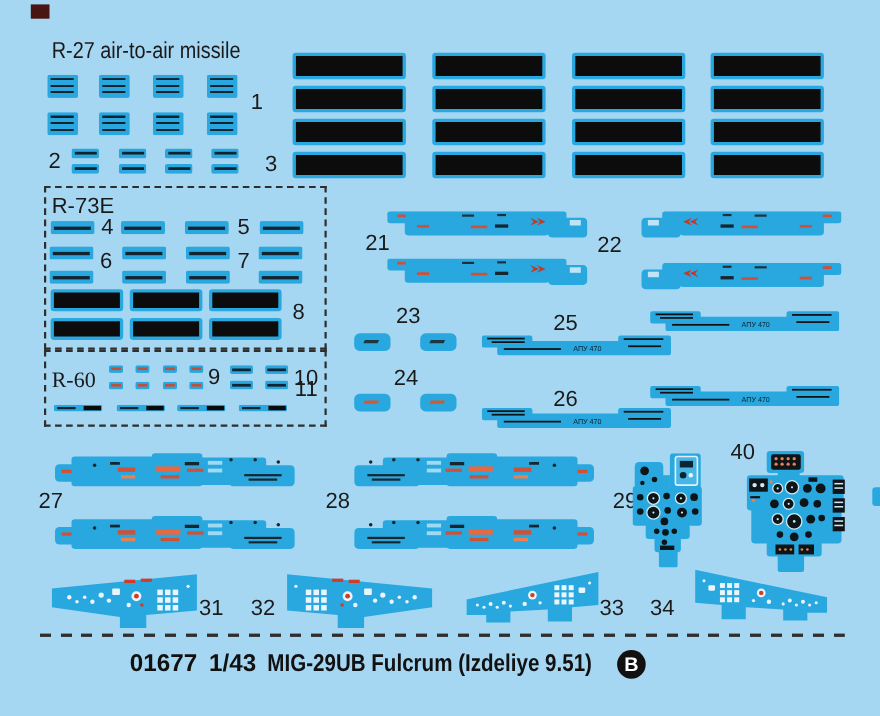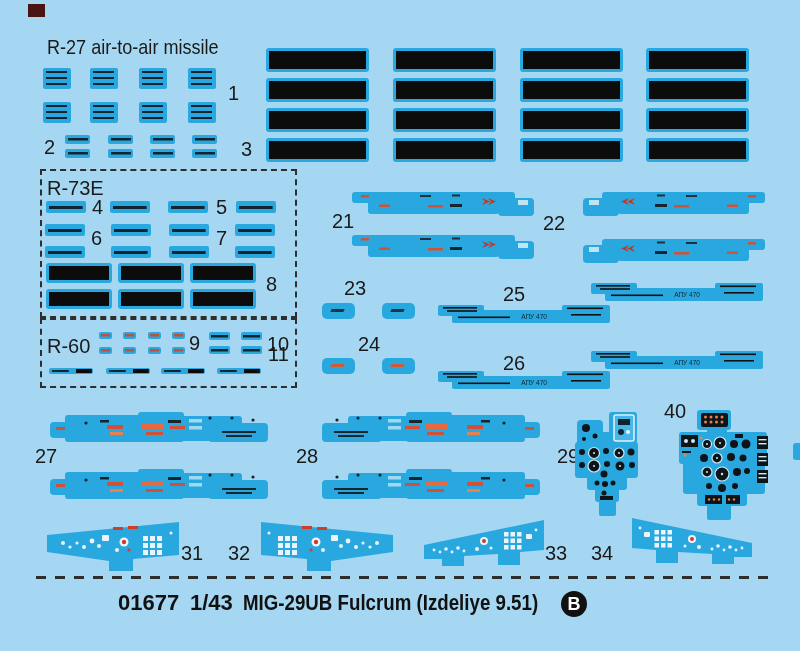--- a/index.html
+++ b/index.html
@@ -13,21 +13,21 @@
   }
   html,body{margin:0;padding:0;}
   .sheet{position:relative;width:800px;height:651px;background:var(--bg);overflow:hidden;
          font-family:"Liberation Sans",sans-serif;padding-left:44px;}
   .abs{position:absolute;}
   .flip{transform:scaleX(-1);}
   .callout{position:absolute;font-size:20px;color:var(--ink);line-height:1;}
   .title{position:absolute;color:var(--ink);white-space:nowrap;transform-origin:left top;}
   .t-r27{left:47px;top:35px;font-size:21px;transform:scaleX(0.86);}
   .t-r73e{left:47px;top:177px;font-size:20px;}
-  .t-r60{left:47px;top:335px;font-size:20px;}
+  .t-r60{left:47px;top:335px;font-size:20px;font-family:Liberation Serif, serif;}
   .reg-mark{position:absolute;left:28px;top:4px;width:17px;height:13px;background:#4a1413;}
 
   .stencil{position:absolute;background-color:var(--blue);border-radius:2px;background-repeat:no-repeat;}
   .s1{width:28px;height:21px;
       background-image:repeating-linear-gradient(to bottom,#10232e 0 2px,transparent 2px 6px);
       background-size:76% 15px;background-position:50% 3px;}
   .s2{width:25px;height:9px;background-image:linear-gradient(#10232e 0 0);
       background-size:80% 2.5px;background-position:50% 50%;}
   .r73{width:40px;height:12px;background-image:linear-gradient(#10232e 0 0);
       background-size:84% 3px;background-position:50% 50%;}
@@ -223,21 +223,21 @@
       <rect x="100" y="2.5" width="8" height="2" fill="#20303a"></rect>
       <rect x="27" y="12.5" width="11" height="2.5" fill="#d05038"></rect>
       <rect x="76" y="13" width="15" height="2.5" fill="#d05038"></rect>
       <rect x="98" y="12" width="12" height="3" fill="#16262e"></rect>
       <polygon points="130,6 138,9.5 130,13 133,9.5" fill="#c03a28"></polygon>
       <polygon points="136,6 144,9.5 136,13 139,9.5" fill="#c03a28"></polygon>
       <rect x="166" y="8" width="10" height="5" fill="#bfe4f5"></rect>
     </svg>
   </div>
 
-  <div class="callout" style="left:344px;top:278px">23</div>
+  <div class="callout" style="left:360px;top:278px">23</div>
   <div class="mini m23" style="left:322px;top:303px"></div>
   <div class="mini m23" style="left:382px;top:303px"></div>
   <div class="callout" style="left:358px;top:334px">24</div>
   <div class="mini m24" style="left:322px;top:358px"></div>
   <div class="mini m24" style="left:382px;top:358px"></div>
 
   <div class="callout" style="left:503px;top:284px">25</div>
   <div class="abs" style="left:438px;top:302px">
     <svg width="172" height="22" viewBox="0 0 172 22">
       <rect x="14" y="8" width="158" height="13" rx="2" fill="#29a8e0"></rect>

